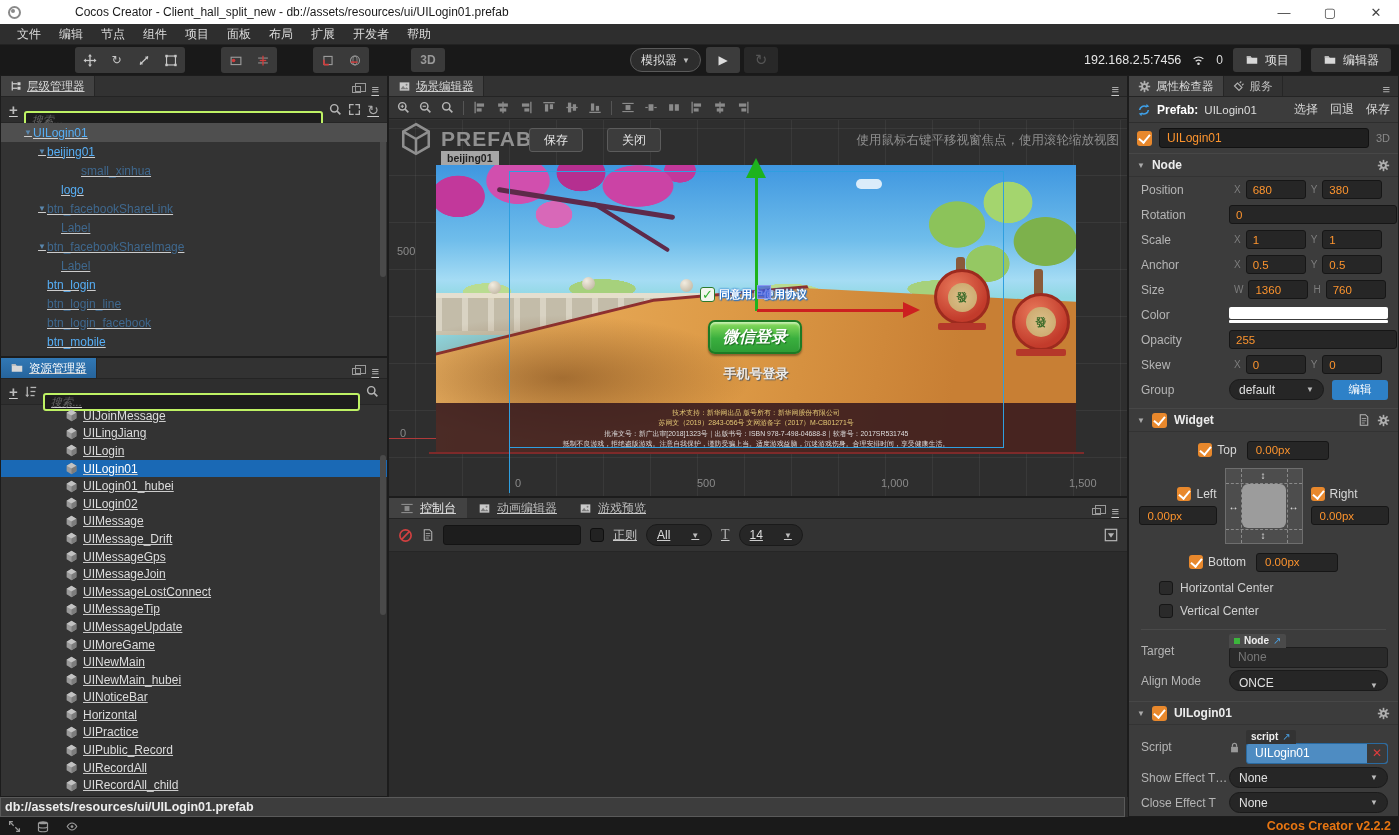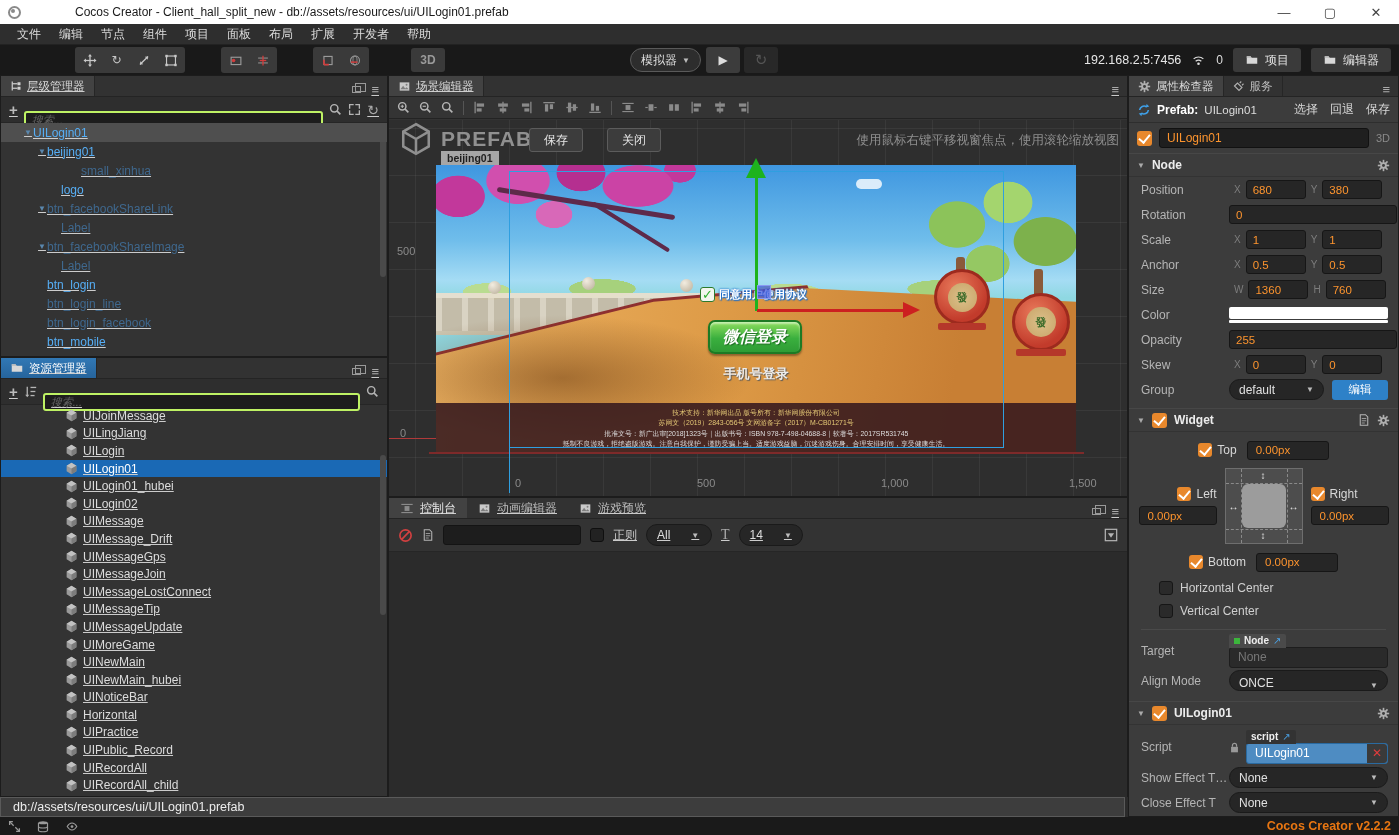--- a/index.html
+++ b/index.html
@@ -181,21 +181,21 @@
   .ccrow{display:flex;align-items:center;gap:7px;padding:2px 0 2px 30px;color:#d0d0d0;font-size:12px;height:23px;}
   .sep{border-top:1px solid #4a4a4a;margin:7px 12px 0 12px;}
   .tagfield{flex:1;position:relative;margin-top:12px;}
   .tag{position:absolute;left:0;top:-13px;height:14px;background:#4a4a4a;border-radius:2px 2px 0 0;display:flex;align-items:center;gap:4px;padding:0 5px;font-size:10px;color:#eee;font-weight:bold;}
   .tag .grn{width:6px;height:6px;background:#3cb53c;}
   .tag .lnk{color:#4aa3e8;font-weight:normal;}
   .nonebox{height:21px;background:#2a2a2a;border:1px solid #1d1d1d;border-radius:3px;color:#777;font-size:12px;display:flex;align-items:center;padding:0 8px;}
   .scriptfield{flex:1;height:21px;background:#4e8cc2;border:1px solid #2a6aa0;border-radius:3px;display:flex;align-items:center;color:#fff;font-size:12px;padding-left:8px;}
   .delx{margin-left:auto;width:20px;height:19px;background:#3a3a3a;border-radius:0 3px 3px 0;color:#e03c3c;font-weight:bold;display:flex;align-items:center;justify-content:center;font-size:12px;}
   
-  #pathbar{left:0;top:797px;width:1125px;height:20px;background:#3d3d3d;border:1px solid #5a5a5a;color:#ececec;font-weight:normal;font-size:12.5px;display:flex;align-items:center;padding:0 12px;}
+  #pathbar{left:0;top:797px;width:1125px;height:20px;background:#3d3d3d;border:1px solid #5a5a5a;color:#ececec;font-weight:bold;font-size:12.5px;display:flex;align-items:center;padding:0 4px;}
   #footer{left:0;top:817px;width:1399px;height:18px;background:#1a1a1a;display:flex;align-items:center;gap:16px;padding:0 8px;}
   #footer .ver{margin-left:auto;color:#e87612;font-weight:bold;font-size:12.5px;}
   .icn{display:inline-flex;align-items:center;justify-content:center;}
 </style>
 </head>
 <body>
 
 <div id="app">
 
   <div id="titlebar" class="abs">

